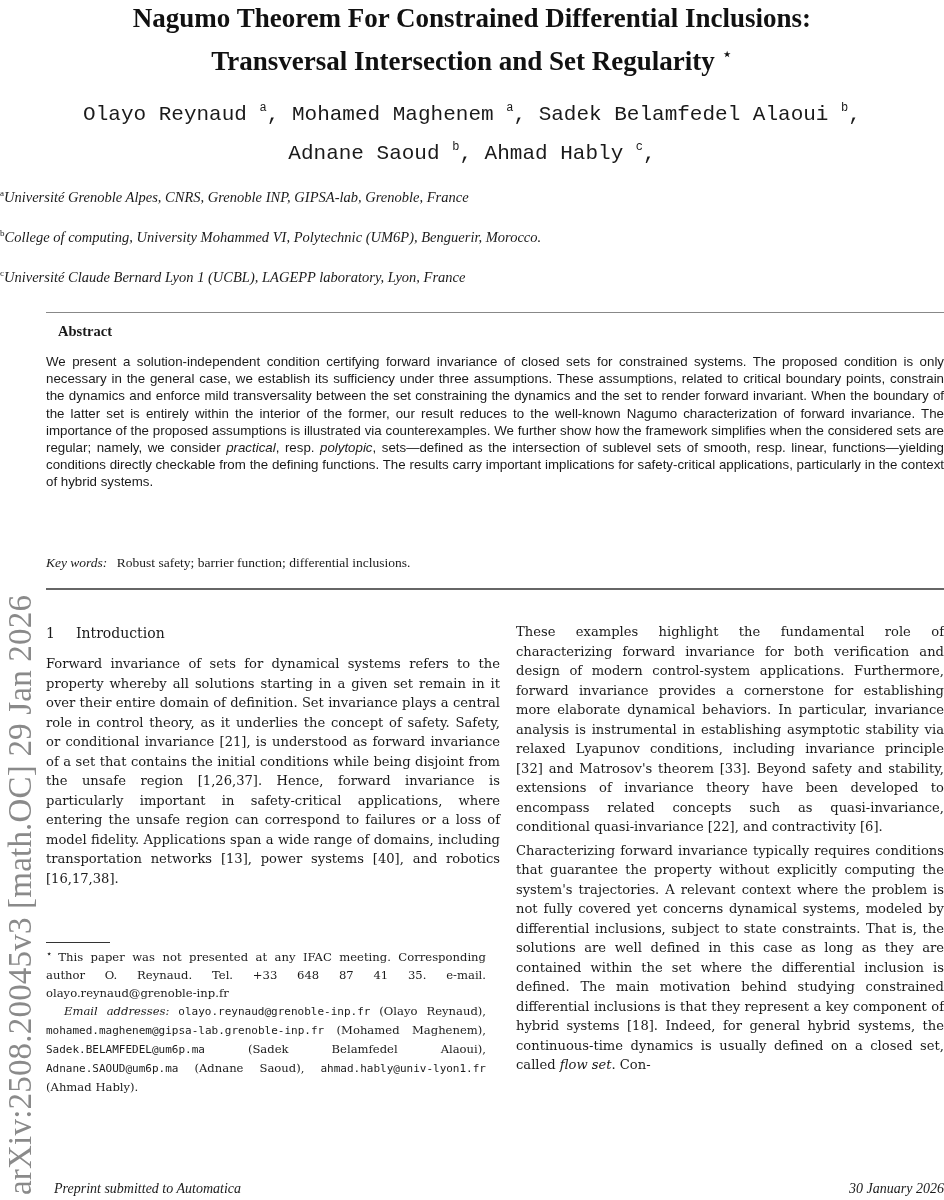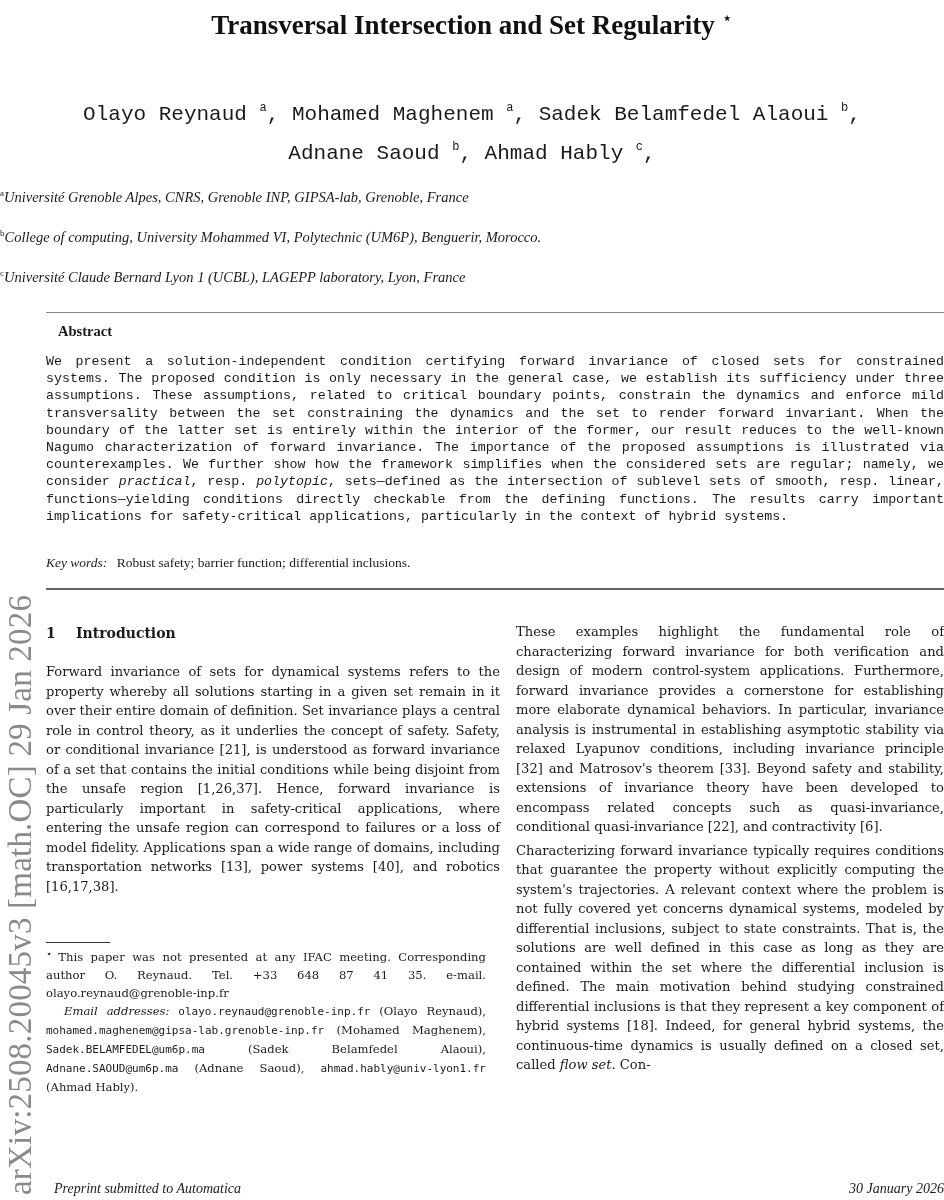--- a/index.html
+++ b/index.html
@@ -25,32 +25,32 @@
   .arxiv-stamp {
     position: absolute; left: 2px; top: 1195px; transform-origin: 0 0; transform: rotate(-90deg);
     width: 930px; font-family: "Liberation Serif", serif; font-size: 33px; color: #8a8a8a; white-space: nowrap;
     letter-spacing: 0.2px;
   }
   .rule-top { position: absolute; left: 46px; width: 898px; top: 312px; border-top: 1px solid #888; }
   .abstract-head {
     position: absolute; left: 58px; top: 323px; font-family: "Liberation Serif", serif; font-weight: bold; font-size: 14.5px;
   }
   .abstract-body {
-    position: absolute; left: 46px; width: 898px; top: 353px; font-family: Liberation Mono, monospace;
+    position: absolute; left: 46px; width: 898px; top: 353px; font-family: Liberation Sans, sans-serif;
     font-size: 13.3px; line-height: 17.2px; text-align: justify; text-align-last: left;
   }
   .keywords {
     position: absolute; left: 46px; top: 555px; font-family: "Liberation Serif", serif; font-size: 13.5px;
   }
   .keywords .kw-label { font-style: italic; margin-right: 6px; }
   .rule-bottom { position: absolute; left: 46px; width: 898px; top: 588px; border-top: 2px solid #666; }
   .col { position: absolute; top: 622px; font-family: "DejaVu Serif", serif; font-size: 13.1px; line-height: 19.5px; text-align: justify; }
   .col-left { left: 46px; width: 454px; }
   .col-right { left: 516px; width: 428px; }
-  .section-head { font-weight: bold; font-size: 14px; margin-bottom: 18px; line-height: 22px; }
+  .section-head { font-weight: normal; font-size: 14px; margin-bottom: 10px; line-height: 22px; }
   .section-head .num { display: inline-block; width: 30px; }
   .col p { margin: 0 0 4px 0; }
   .footnote-rule { position: absolute; left: 46px; width: 64px; top: 942px; border-top: 1px solid #333; }
   .footnotes {
     position: absolute; left: 46px; width: 440px; top: 945px;
     font-family: "DejaVu Serif", serif; font-size: 11.6px; line-height: 18px; text-align: justify;
   }
   .footnotes .fn-star { font-size: 10px; vertical-align: 4px; margin-right: 6px; }
   .footnotes .email-label { font-style: italic; padding-left: 18px; }
   .mono { font-family: "DejaVu Sans Mono", "Liberation Mono", monospace; font-size: 11px; }
@@ -61,20 +61,21 @@
     position: absolute; right: 0px; top: 1181px; font-family: "Liberation Serif", serif; font-style: italic; font-size: 14px;
   }
   em { font-style: italic; }
 </style>
 </head>
 <body>
 
 <div class="arxiv-stamp">arXiv:2508.20045v3  [math.OC]  29 Jan 2026</div>
 
 <div class="title">
+  <div>Nagumo Theorem For Constrained Differential Inclusions:</div>
   <div><span>Transversal Intersection and Set Regularity</span> <span class="star">⋆</span></div>
 </div>
 
 <div class="authors">
   <div>
     <span>Olayo Reynaud</span>
     <sup>a</sup>,
     <span>Mohamed Maghenem</span>
     <sup>a</sup>,
     <span>Sadek Belamfedel Alaoui</span>

